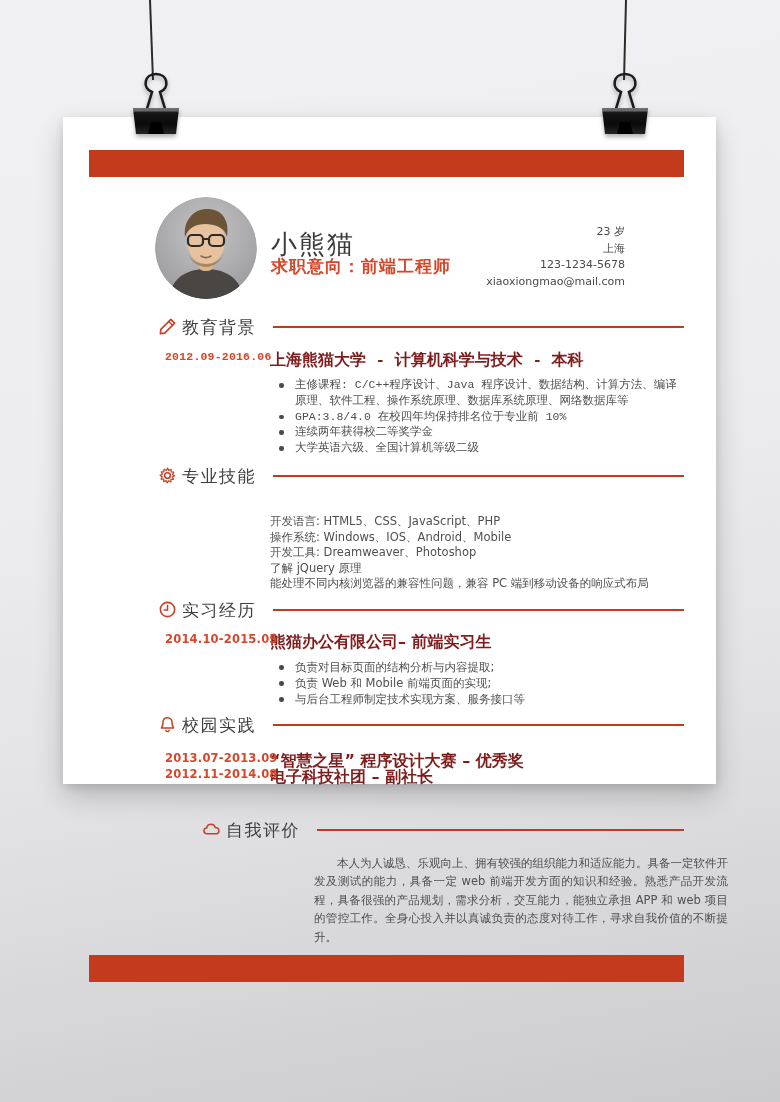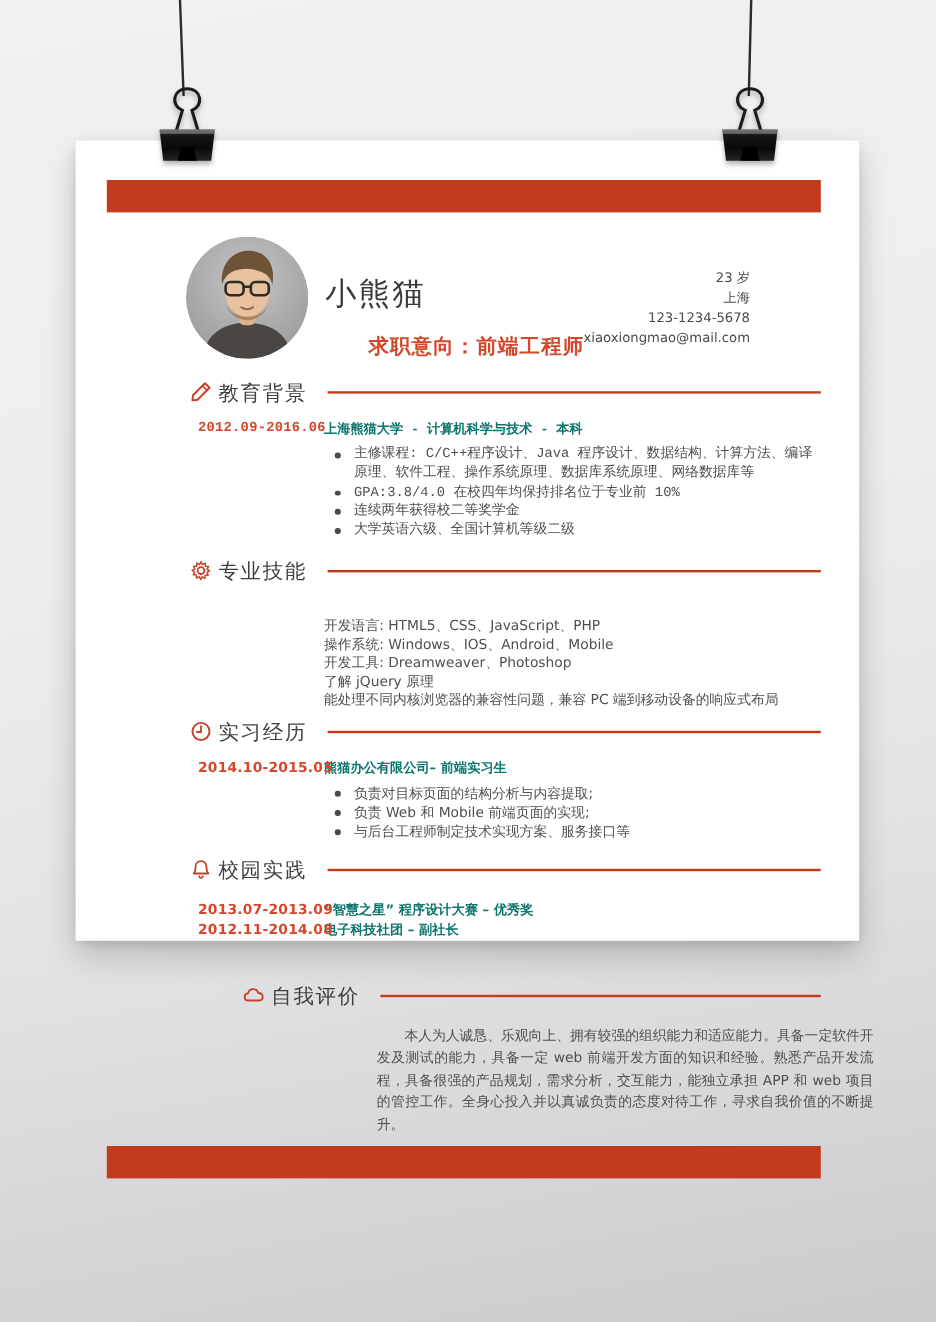--- a/index.html
+++ b/index.html
@@ -15,31 +15,31 @@
   .clip.right{ left:597px; top:68px; }
   .paper{
     position:absolute; left:63px; top:117px; width:653px; height:667px; background:#ffffff;
     box-shadow:0 12px 26px rgba(0,0,0,.20), 0 3px 8px rgba(0,0,0,.10); z-index:2;
   }
   .accent-bar{ position:absolute; left:26px; width:595px; height:27px; background:#c43a1d; }
   .accent-bar.top{ top:33px; }
   .accent-bar.bottom{ top:838px; }
   .avatar{ position:absolute; left:92px; top:80px; width:102px; height:102px; border-radius:50%; overflow:hidden; }
   .name{ position:absolute; left:208px; top:110px; font-size:26px; color:#3a3a3a; letter-spacing:2px; }
-  .intent{ position:absolute; left:208px; top:160px; font-size:17px; font-weight:700; color:#d4472a; letter-spacing:1px;margin-left:36px; }
+  .intent{ position:absolute; left:208px; top:138px; font-size:17px; font-weight:700; color:#d4472a; letter-spacing:1px; }
   .contact{ position:absolute; top:107px; left:362px; width:200px; text-align:right; font-size:11px; line-height:16.5px; color:#4a4a4a; }
   .section{ position:absolute; left:0; width:653px; }
   .sec-head{ position:relative; height:24px; }
   .sec-icon{ position:absolute; left:95px; top:1px; width:19px; height:19px; }
   .sec-title{ position:absolute; left:119px; top:0; font-size:17px; color:#3f3f3f; letter-spacing:1.5px; }
   .sec-rule{ position:absolute; left:210px; right:32px; top:10px; height:2px; background:#c43a1d; }
   .row{ position:relative; }
   .date{ position:absolute; left:102px; top:0; font-size:11.5px; font-weight:700; color:#d5462a; letter-spacing:.2px; }
   .content{ margin-left:207px; width:414px; }
-  .strong-line{ font-size:11px; font-weight:700; color:#0f766e; }
+  .strong-line{ font-size:16px; font-weight:700; color:#7f1d1d; }
   .bullets{ list-style:none; }
   .bullets li{ position:relative; padding-left:25px; font-size:11.5px; line-height:15.8px; color:#4f4f4f; }
   .bullets li::before{ content:""; position:absolute; left:9px; top:6px; width:4.5px; height:4.5px; border-radius:50%; background:#4a4a4a; }
   .bullets.sp li{ line-height:16px; }
   .plain-lines div{ font-size:11.5px; line-height:15.6px; color:#4f4f4f; }
   .para{ font-size:11.5px; line-height:18.4px; color:#4f4f4f; text-align:justify; text-indent:2em; }
   .sec-edu{ top:199px;font-family:Liberation Mono, monospace; } .sec-edu .row{ margin-top:10px; } .sec-edu .bullets{ margin-top:6px; }
   .sec-skill{ top:348px; } .sec-skill .content{ margin-top:25px; }
   .sec-intern{ top:482px; } .sec-intern .row{ margin-top:9px; } .sec-intern .bullets{ margin-top:6px; }
   .sec-campus{ top:597px; } .campus-item1{ margin-top:13px; } .campus-item2{ }

